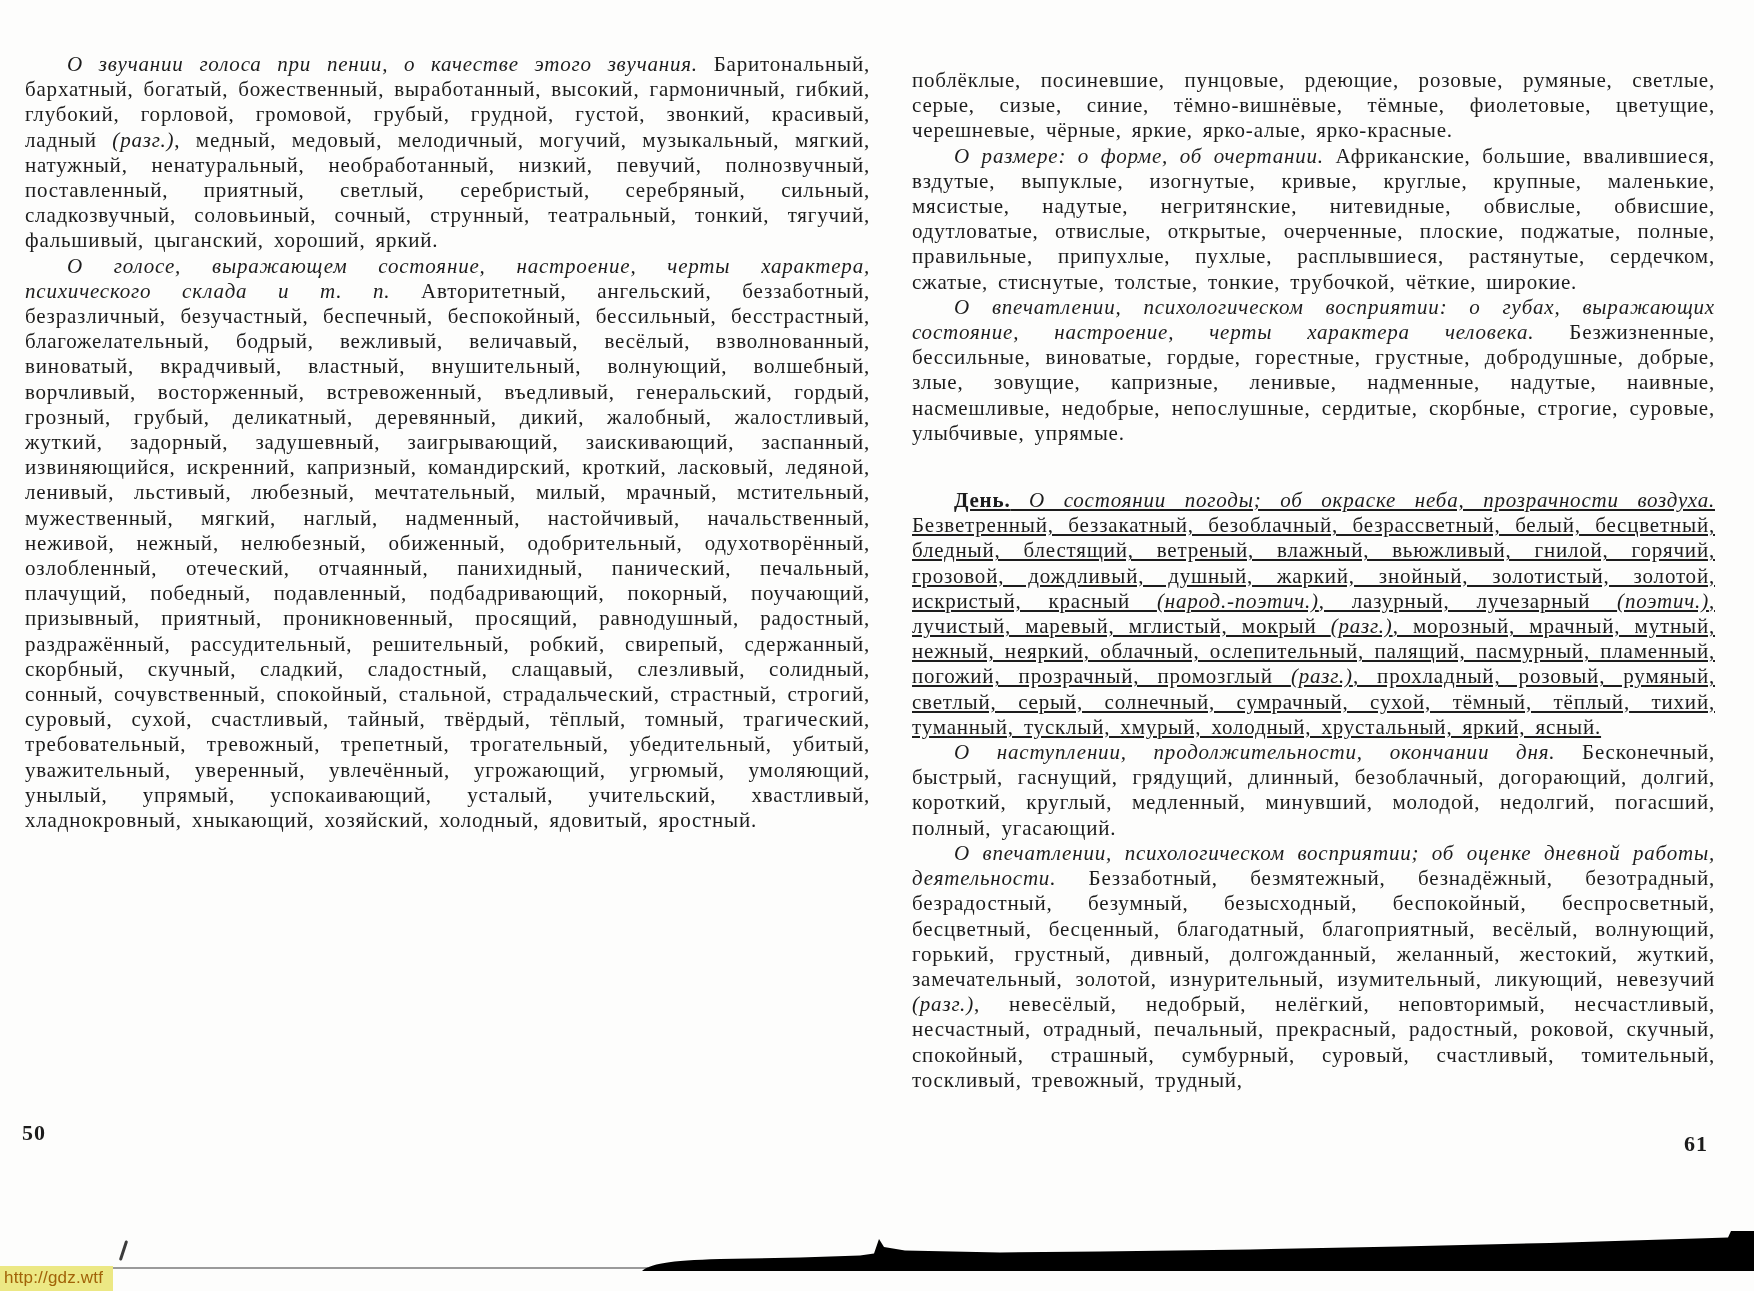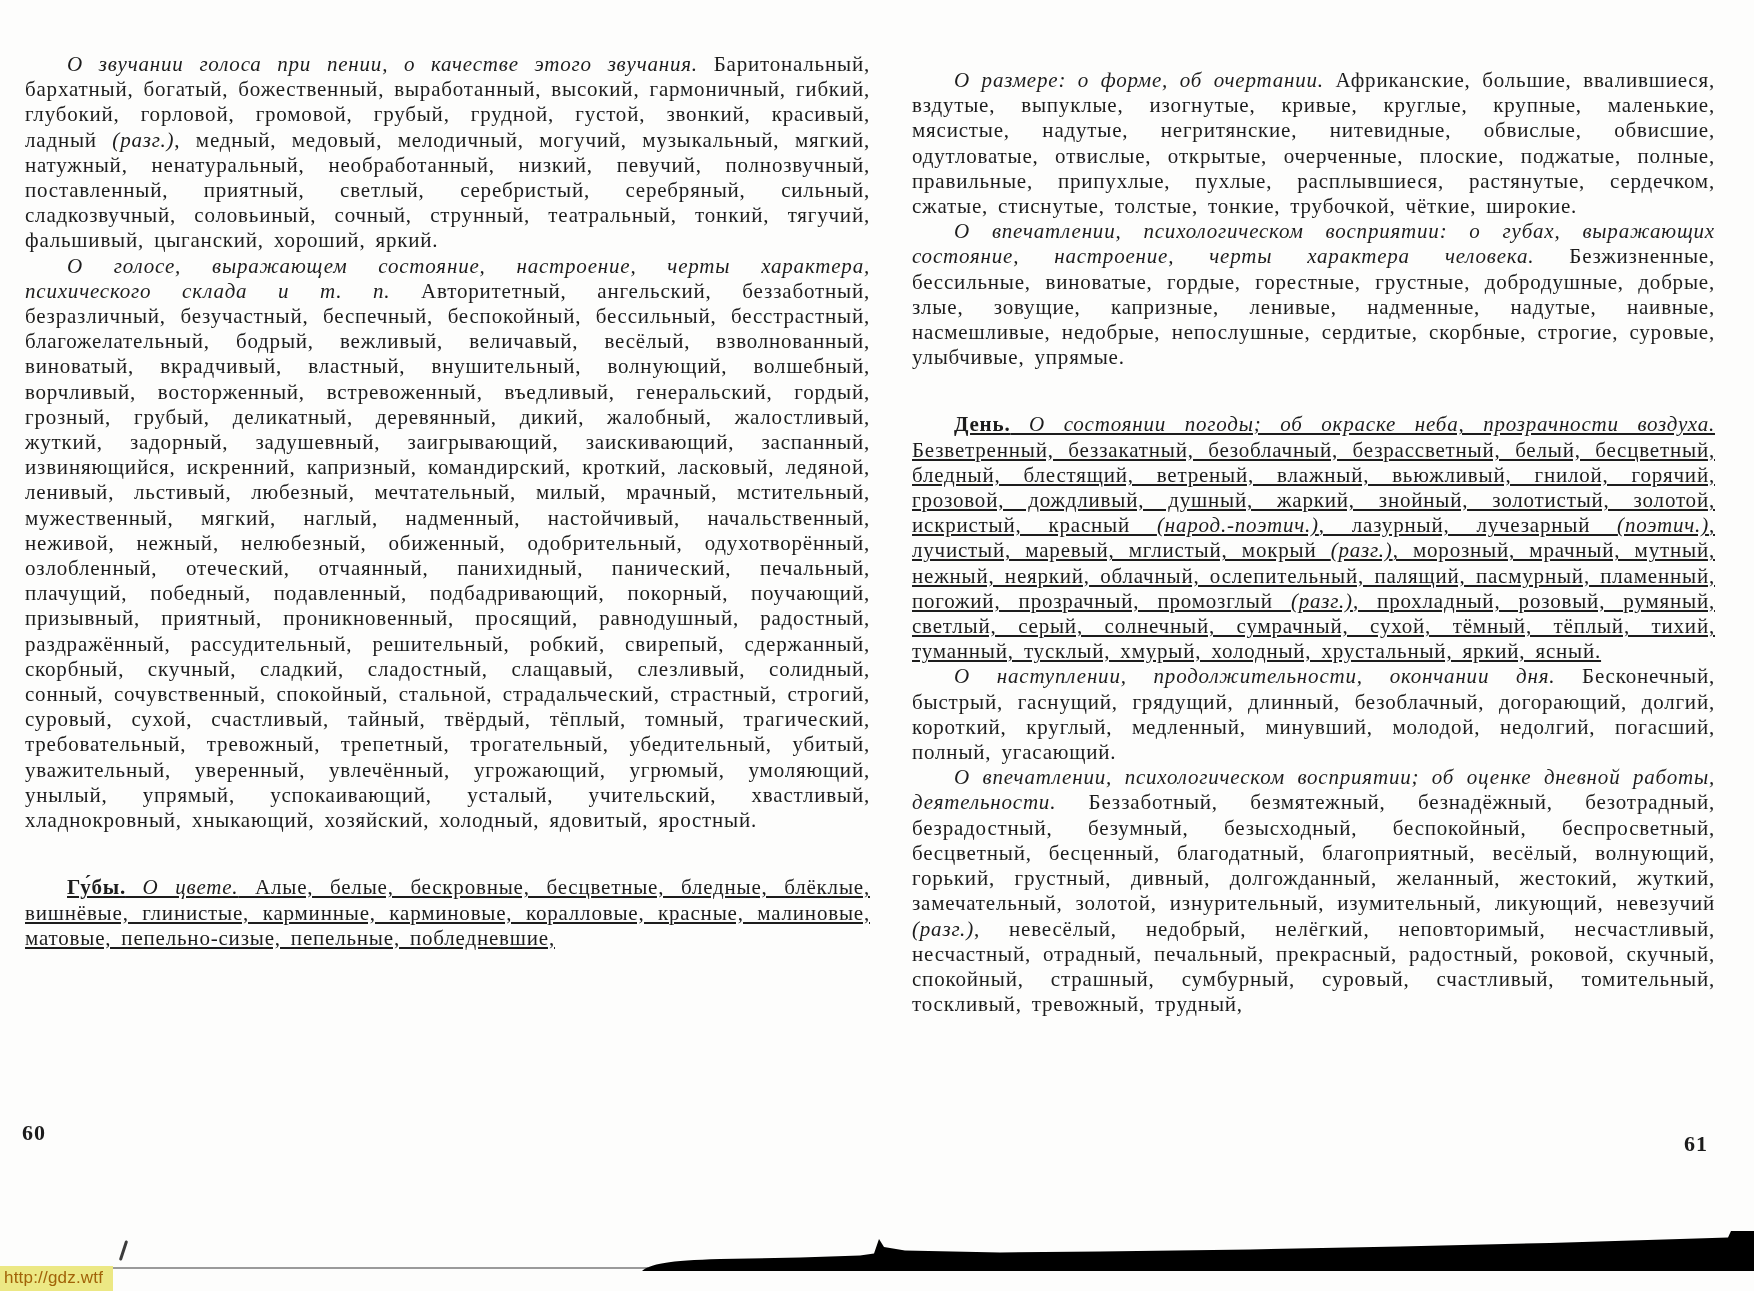--- a/index.html
+++ b/index.html
@@ -65,31 +65,31 @@
     padding: 0 10px 1px 4px;
     letter-spacing: 0.2px;
   }
 </style>
 </head>
 <body>
 
 <div class="page page-left" id="page-left">
     <p class="par indent"><span class="seg-italic">О звучании голоса при пении, о качестве этого звучания.</span><span class="seg-plain"> Баритональный, бархатный, богатый, божественный, выработанный, высокий, гармоничный, гибкий, глубокий, горловой, громовой, грубый, грудной, густой, звонкий, красивый, ладный </span><span class="seg-italic">(разг.)</span><span class="seg-plain">, медный, медовый, мелодичный, могучий, музыкальный, мягкий, натужный, ненатуральный, необработанный, низкий, певучий, полнозвучный, поставленный, приятный, светлый, серебристый, серебряный, сильный, сладкозвучный, соловьиный, сочный, струнный, театральный, тонкий, тягучий, фальшивый, цыганский, хороший, яркий.</span></p>
     <p class="par indent"><span class="seg-italic">О голосе, выражающем состояние, настроение, черты характера, психического склада и т. п.</span><span class="seg-plain"> Авторитетный, ангельский, беззаботный, безразличный, безучастный, беспечный, беспокойный, бессильный, бесстрастный, благожелательный, бодрый, вежливый, величавый, весёлый, взволнованный, виноватый, вкрадчивый, властный, внушительный, волнующий, волшебный, ворчливый, восторженный, встревоженный, въедливый, генеральский, гордый, грозный, грубый, деликатный, деревянный, дикий, жалобный, жалостливый, жуткий, задорный, задушевный, заигрывающий, заискивающий, заспанный, извиняющийся, искренний, капризный, командирский, кроткий, ласковый, ледяной, ленивый, льстивый, любезный, мечтательный, милый, мрачный, мстительный, мужественный, мягкий, наглый, надменный, настойчивый, начальственный, неживой, нежный, нелюбезный, обиженный, одобрительный, одухотворённый, озлобленный, отеческий, отчаянный, панихидный, панический, печальный, плачущий, победный, подавленный, подбадривающий, покорный, поучающий, призывный, приятный, проникновенный, просящий, равнодушный, радостный, раздражённый, рассудительный, решительный, робкий, свирепый, сдержанный, скорбный, скучный, сладкий, сладостный, слащавый, слезливый, солидный, сонный, сочувственный, спокойный, стальной, страдальческий, страстный, строгий, суровый, сухой, счастливый, тайный, твёрдый, тёплый, томный, трагический, требовательный, тревожный, трепетный, трогательный, убедительный, убитый, уважительный, уверенный, увлечённый, угрожающий, угрюмый, умоляющий, унылый, упрямый, успокаивающий, усталый, учительский, хвастливый, хладнокровный, хныкающий, хозяйский, холодный, ядовитый, яростный.</span></p>
-    <p class="par indent space-before"><span class="seg-bold">Гу́бы.</span><span class="seg-italic"> О цвете.</span><span class="seg-plain"> Алые, белые, бескровные, бесцветные, бледные, блёклые, вишнёвые, глинистые, карминные, карминовые, коралловые, красные, малиновые, матовые, пепельно-сизые, пепельные, побледневшие,</span></p>
   </div>
 <div class="page page-right" id="page-right">
+    <p class="par"><span class="seg-plain">поблёклые, посиневшие, пунцовые, рдеющие, розовые, румяные, светлые, серые, сизые, синие, тёмно-вишнёвые, тёмные, фиолетовые, цветущие, черешневые, чёрные, яркие, ярко-алые, ярко-красные.</span></p>
     <p class="par indent"><span class="seg-italic">О размере: о форме, об очертании.</span><span class="seg-plain"> Африканские, большие, ввалившиеся, вздутые, выпуклые, изогнутые, кривые, круглые, крупные, маленькие, мясистые, надутые, негритянские, нитевидные, обвислые, обвисшие, одутловатые, отвислые, открытые, очерченные, плоские, поджатые, полные, правильные, припухлые, пухлые, расплывшиеся, растянутые, сердечком, сжатые, стиснутые, толстые, тонкие, трубочкой, чёткие, широкие.</span></p>
     <p class="par indent"><span class="seg-italic">О впечатлении, психологическом восприятии: о губах, выражающих состояние, настроение, черты характера человека.</span><span class="seg-plain"> Безжизненные, бессильные, виноватые, гордые, горестные, грустные, добродушные, добрые, злые, зовущие, капризные, ленивые, надменные, надутые, наивные, насмешливые, недобрые, непослушные, сердитые, скорбные, строгие, суровые, улыбчивые, упрямые.</span></p>
     <p class="par indent space-before"><span class="seg-bold">День.</span><span class="seg-italic"> О состоянии погоды; об окраске неба, прозрачности воздуха.</span><span class="seg-plain"> Безветренный, беззакатный, безоблачный, безрассветный, белый, бесцветный, бледный, блестящий, ветреный, влажный, вьюжливый, гнилой, горячий, грозовой, дождливый, душный, жаркий, знойный, золотистый, золотой, искристый, красный </span><span class="seg-italic">(народ.-поэтич.)</span><span class="seg-plain">, лазурный, лучезарный </span><span class="seg-italic">(поэтич.)</span><span class="seg-plain">, лучистый, маревый, мглистый, мокрый </span><span class="seg-italic">(разг.)</span><span class="seg-plain">, морозный, мрачный, мутный, нежный, неяркий, облачный, ослепительный, палящий, пасмурный, пламенный, погожий, прозрачный, промозглый </span><span class="seg-italic">(разг.)</span><span class="seg-plain">, прохладный, розовый, румяный, светлый, серый, солнечный, сумрачный, сухой, тёмный, тёплый, тихий, туманный, тусклый, хмурый, холодный, хрустальный, яркий, ясный.</span></p>
     <p class="par indent"><span class="seg-italic">О наступлении, продолжительности, окончании дня.</span><span class="seg-plain"> Бесконечный, быстрый, гаснущий, грядущий, длинный, безоблачный, догорающий, долгий, короткий, круглый, медленный, минувший, молодой, недолгий, погасший, полный, угасающий.</span></p>
     <p class="par indent"><span class="seg-italic">О впечатлении, психологическом восприятии; об оценке дневной работы, деятельности.</span><span class="seg-plain"> Беззаботный, безмятежный, безнадёжный, безотрадный, безрадостный, безумный, безысходный, беспокойный, беспросветный, бесцветный, бесценный, благодатный, благоприятный, весёлый, волнующий, горький, грустный, дивный, долгожданный, желанный, жестокий, жуткий, замечательный, золотой, изнурительный, изумительный, ликующий, невезучий </span><span class="seg-italic">(разг.)</span><span class="seg-plain">, невесёлый, недобрый, нелёгкий, неповторимый, несчастливый, несчастный, отрадный, печальный, прекрасный, радостный, роковой, скучный, спокойный, страшный, сумбурный, суровый, счастливый, томительный, тоскливый, тревожный, трудный,</span></p>
   </div>
 
-<div class="page-num page-num-left">60</div>
+<div class="page-num page-num-left">50</div>
 <div class="page-num page-num-right">61</div>
 
 <div class="bottom-gray-line"></div>
 <div class="tick-mark"></div>
 
 <svg class="scan-shadow" viewBox="0 0 1754 60" preserveAspectRatio="none" xmlns="http://www.w3.org/2000/svg">
   <path fill="#000000" d="
     M 642 40
     C 650 33, 668 29.5, 720 28
     L 800 26.5 L 860 24.5 L 874 22.5

